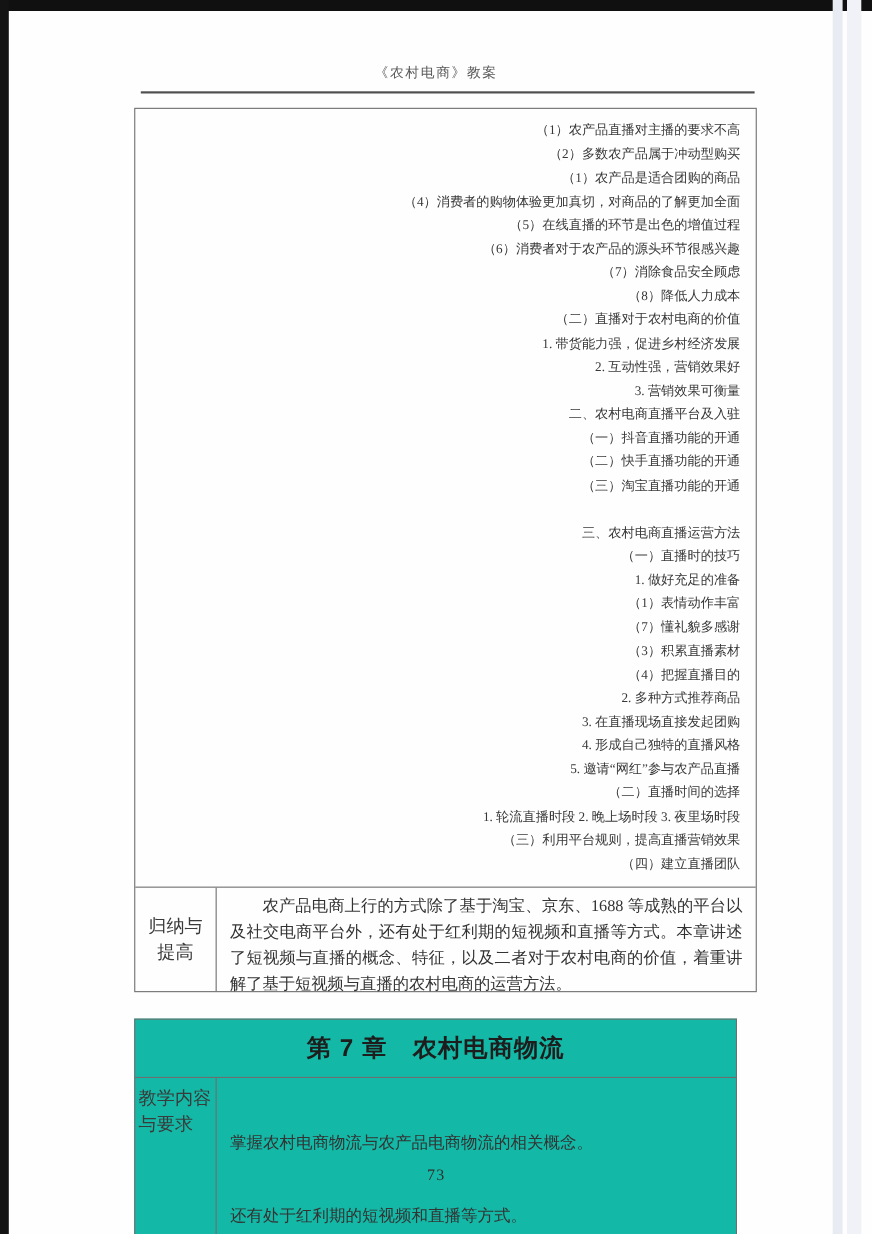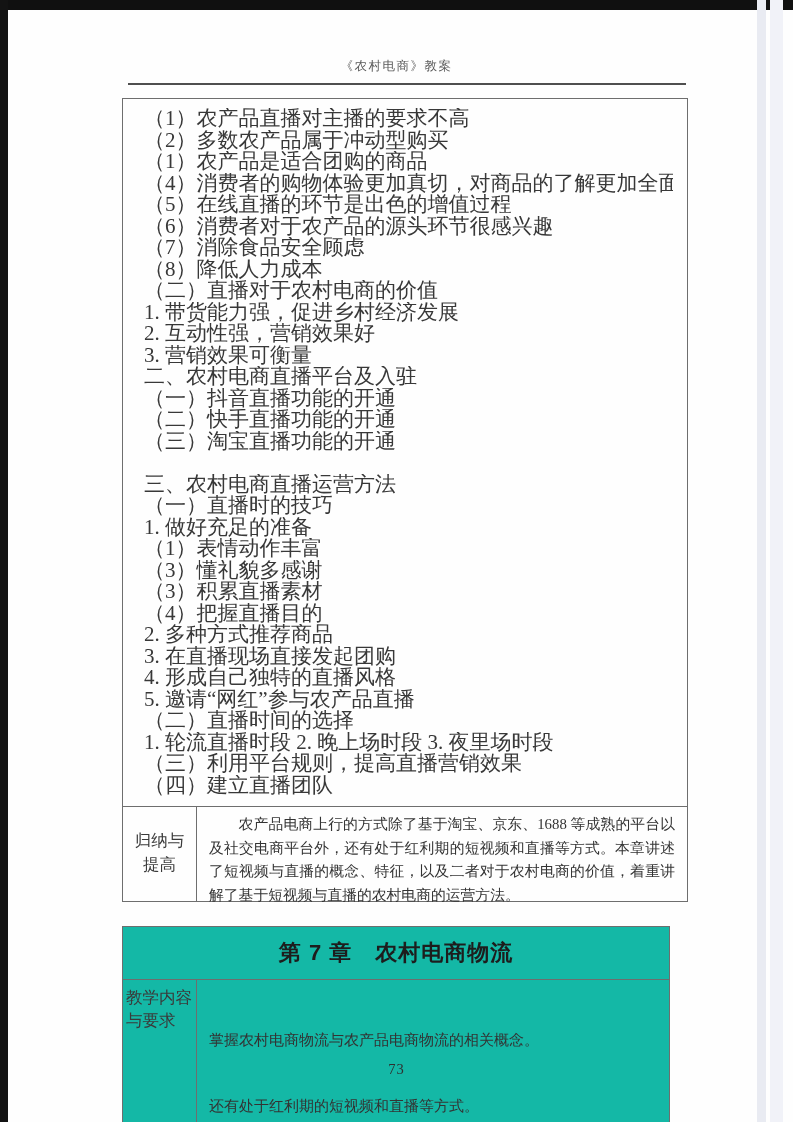--- a/index.html
+++ b/index.html
@@ -35,35 +35,35 @@
 
   
   .main-table {
     position:absolute; left:122px; top:98px; width:566px;
     box-sizing:border-box;
     border:1.5px solid #6e6e6e;
     background:#fefefe;
   }
   .outline-cell {
     padding:9px 14px 10px 21px;
-    font-size:21px; color:#383838;
+    font-size:12px; color:#383838;text-align:right;
   }
   .outline-line {
     height:21.5px; line-height:21.5px;
     white-space:nowrap; overflow:hidden;
   }
   .summary-row {
     display:flex; height:94px;
     border-top:1.5px solid #6e6e6e;
   }
   .label-cell {
     box-sizing:border-box;
     width:74px; flex:0 0 74px;
     border-right:1.5px solid #6e6e6e;
-    font-family:Liberation Mono, monospace;
+    font-family:Liberation Serif, serif;
     color:#3a3a3a;
   }
   .summary-label {
     display:flex; flex-direction:column;
     justify-content:center; align-items:center;
     font-size:16.5px; line-height:24px; font-weight:500;
   }
   .summary-text {
     flex:1;
     padding:6px 12px 5px 12px;
@@ -134,21 +134,21 @@
         <div class="outline-line">3. 营销效果可衡量</div>
         <div class="outline-line">二、农村电商直播平台及入驻</div>
         <div class="outline-line">（一）抖音直播功能的开通</div>
         <div class="outline-line">（二）快手直播功能的开通</div>
         <div class="outline-line">（三）淘宝直播功能的开通</div>
         <div class="outline-line">&nbsp;</div>
         <div class="outline-line">三、农村电商直播运营方法</div>
         <div class="outline-line">（一）直播时的技巧</div>
         <div class="outline-line">1. 做好充足的准备</div>
         <div class="outline-line">（1）表情动作丰富</div>
-        <div class="outline-line">（3）懂礼貌多感谢</div>
+        <div class="outline-line">（7）懂礼貌多感谢</div>
         <div class="outline-line">（3）积累直播素材</div>
         <div class="outline-line">（4）把握直播目的</div>
         <div class="outline-line">2. 多种方式推荐商品</div>
         <div class="outline-line">3. 在直播现场直接发起团购</div>
         <div class="outline-line">4. 形成自己独特的直播风格</div>
         <div class="outline-line">5. 邀请“网红”参与农产品直播</div>
         <div class="outline-line">（二）直播时间的选择</div>
         <div class="outline-line">1. 轮流直播时段 2. 晚上场时段 3. 夜里场时段</div>
         <div class="outline-line">（三）利用平台规则，提高直播营销效果</div>
         <div class="outline-line">（四）建立直播团队</div>

